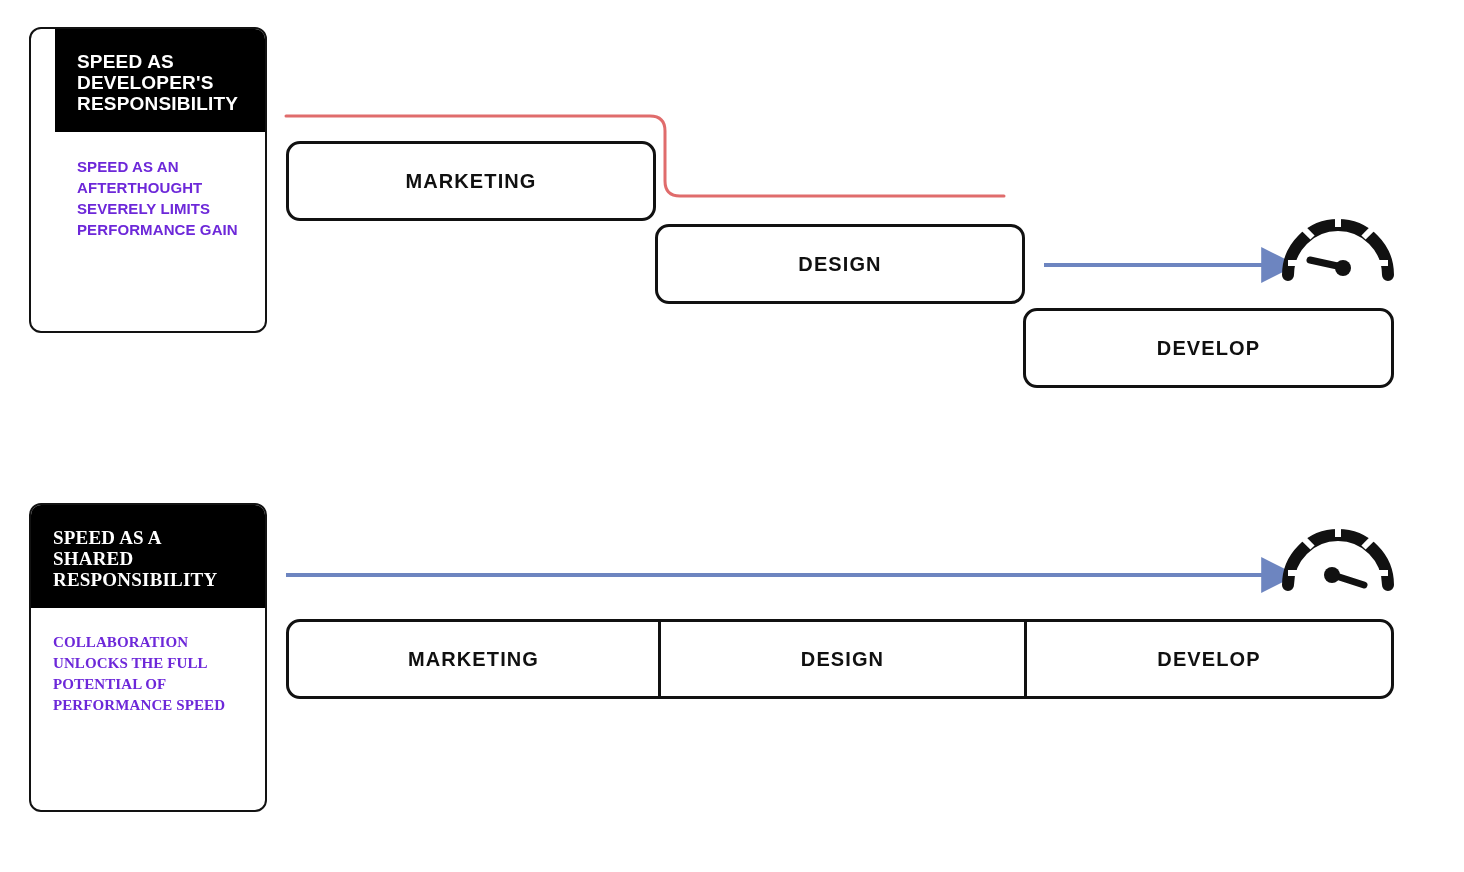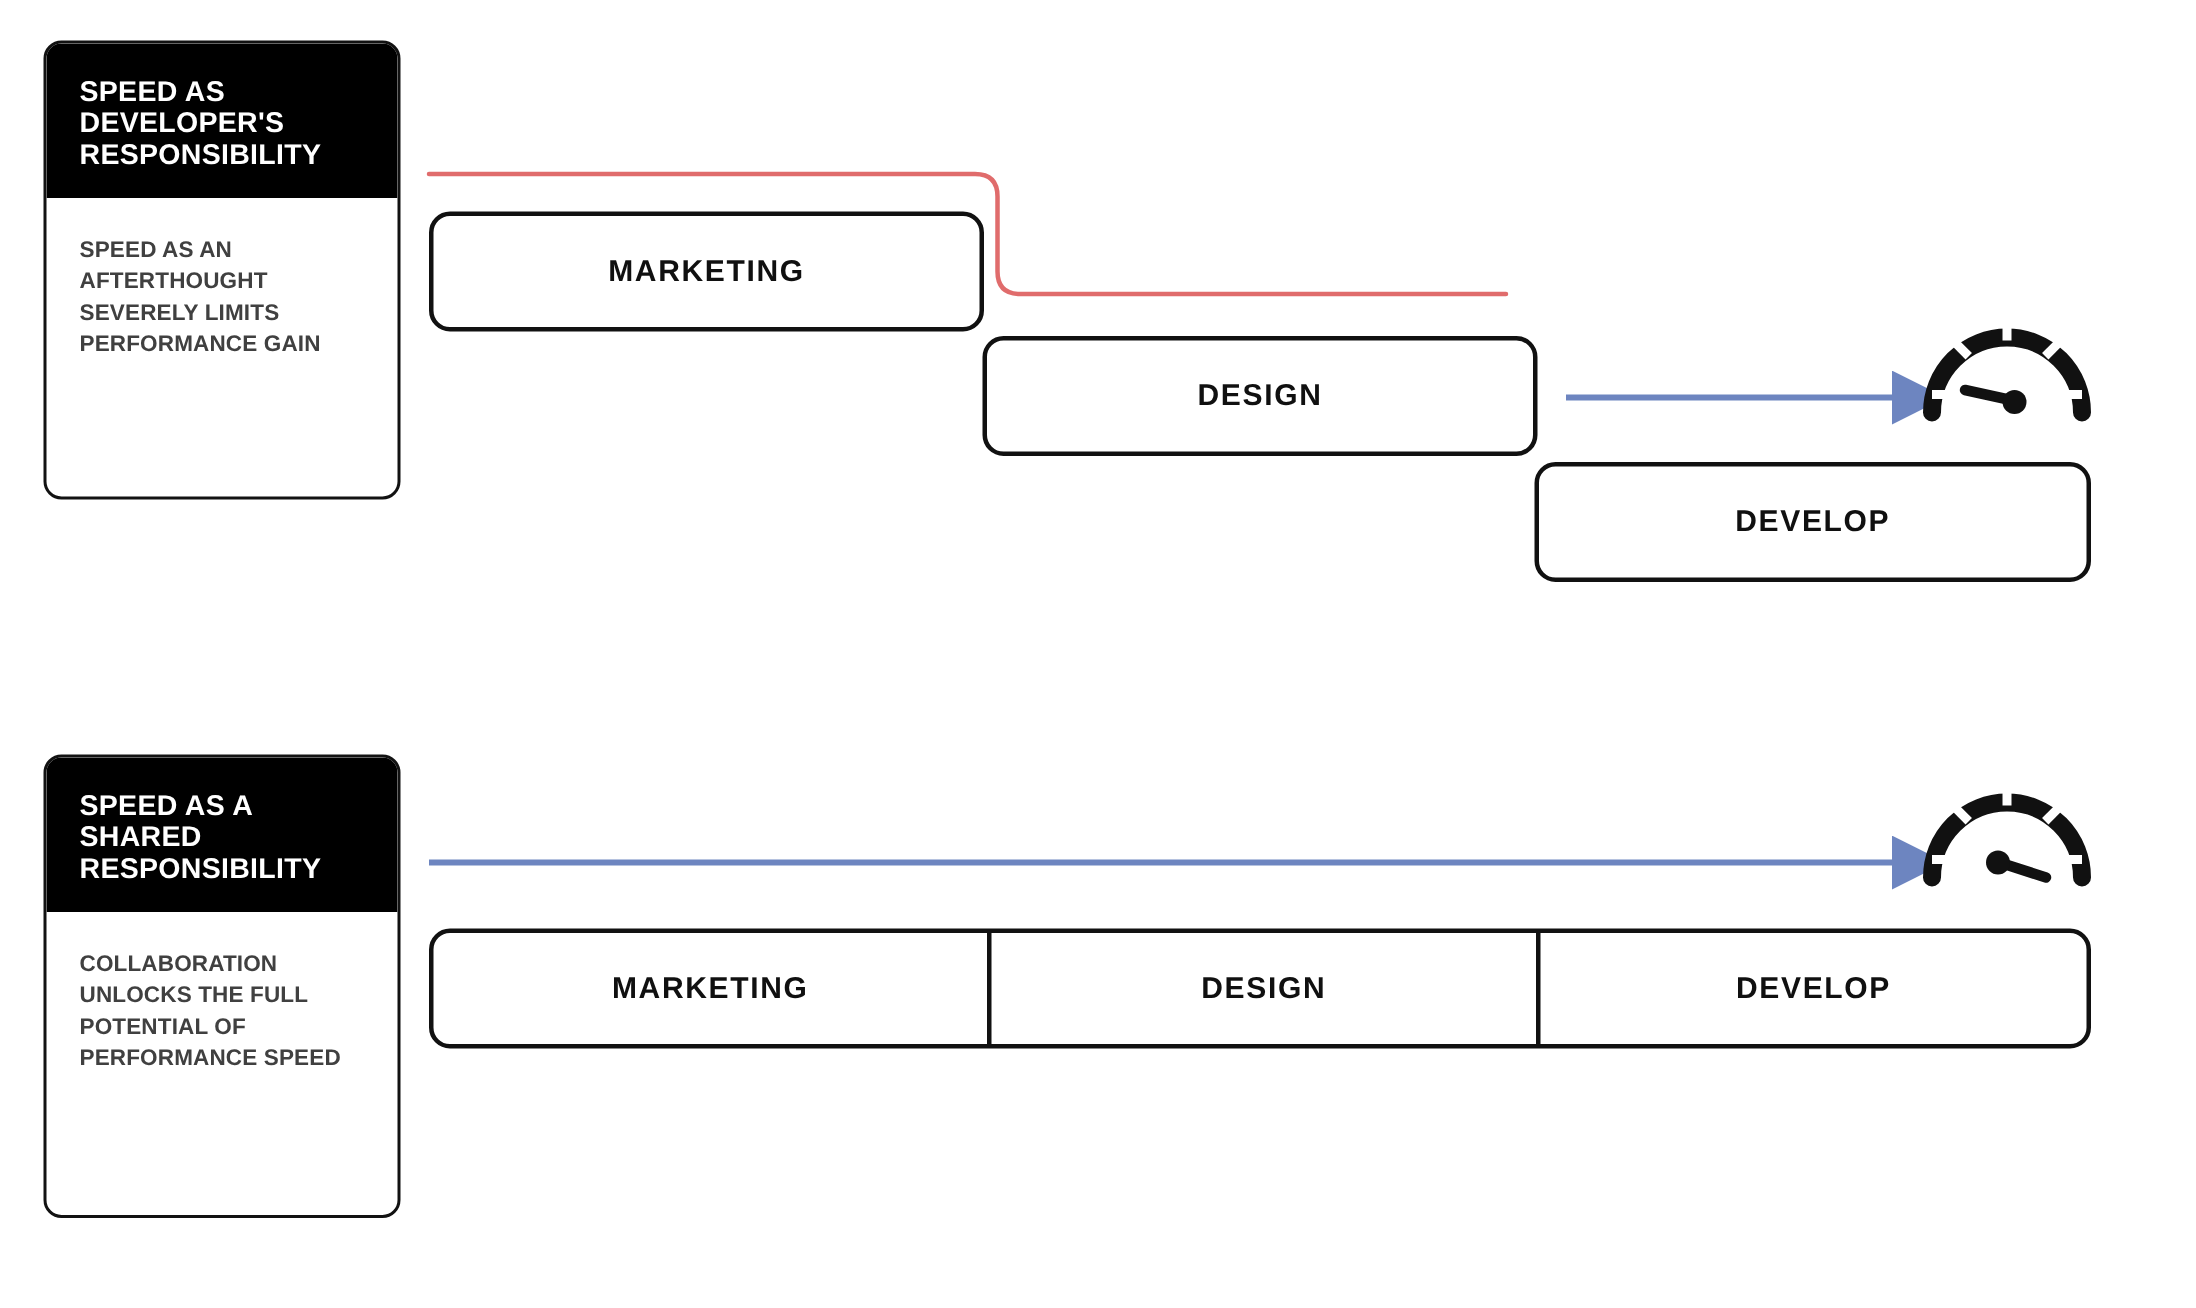--- a/index.html
+++ b/index.html
@@ -26,21 +26,21 @@
     color:#ffffff;
     box-sizing:border-box;
     padding:22px 20px 18px 22px;
     font-size:19px;
     font-weight:bold;
     line-height:21px;
     letter-spacing:0.2px;
     white-space:pre-line;
   }
   .card-body{
-    color:#404040;
+    color:#6d28d9;
     box-sizing:border-box;
     padding:24px 14px 10px 22px;
     font-size:15px;
     font-weight:bold;
     line-height:21px;
     letter-spacing:0.1px;
     white-space:pre-line;
   }
 
   
@@ -87,21 +87,21 @@
     color:#101010;
   }
 
   svg.overlay{position:absolute;left:0;top:0;width:1464px;height:872px;pointer-events:none;}
 </style>
 </head>
 <body>
 
 <div class="stage">
 
-  <div class="card" style="left:29px;top:27px;width:238px;height:306px;">
+  <div class="card" style="left:29px;top:27px;width:238px;height:306px;padding-left:24px;">
     <div class="card-head">SPEED AS
 DEVELOPER'S
 RESPONSIBILITY</div>
     <div class="card-body">SPEED AS AN
 AFTERTHOUGHT
 SEVERELY LIMITS
 PERFORMANCE GAIN</div>
   </div>
 
   <div class="sbox" style="left:286px;top:141px;width:370px;height:80px;">
@@ -109,21 +109,21 @@
   </div>
 
   <div class="sbox" style="left:655px;top:224px;width:370px;height:80px;">
     <span>DESIGN</span>
   </div>
 
   <div class="sbox" style="left:1023px;top:308px;width:371px;height:80px;">
     <span>DEVELOP</span>
   </div>
 
-  <div class="card" style="left:29px;top:503px;width:238px;height:309px;">
+  <div class="card" style="left:29px;top:503px;width:238px;height:309px;font-family:Liberation Serif, serif;">
     <div class="card-head">SPEED AS A
 SHARED
 RESPONSIBILITY</div>
     <div class="card-body">COLLABORATION
 UNLOCKS THE FULL
 POTENTIAL OF
 PERFORMANCE SPEED</div>
   </div>
 
   <div class="barwrap" style="left:286px;top:619px;width:1108px;height:80px;">

